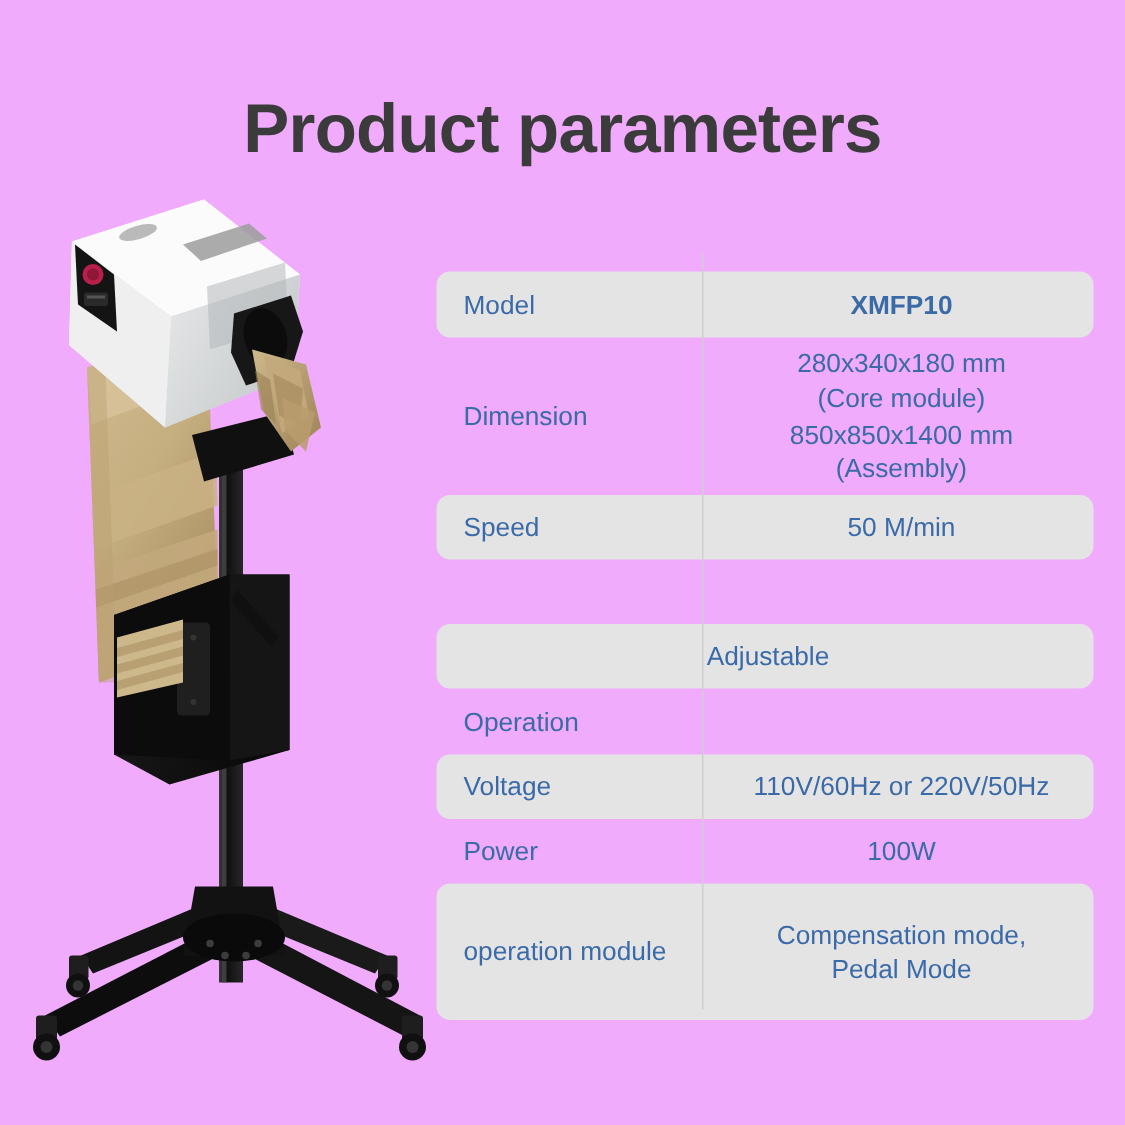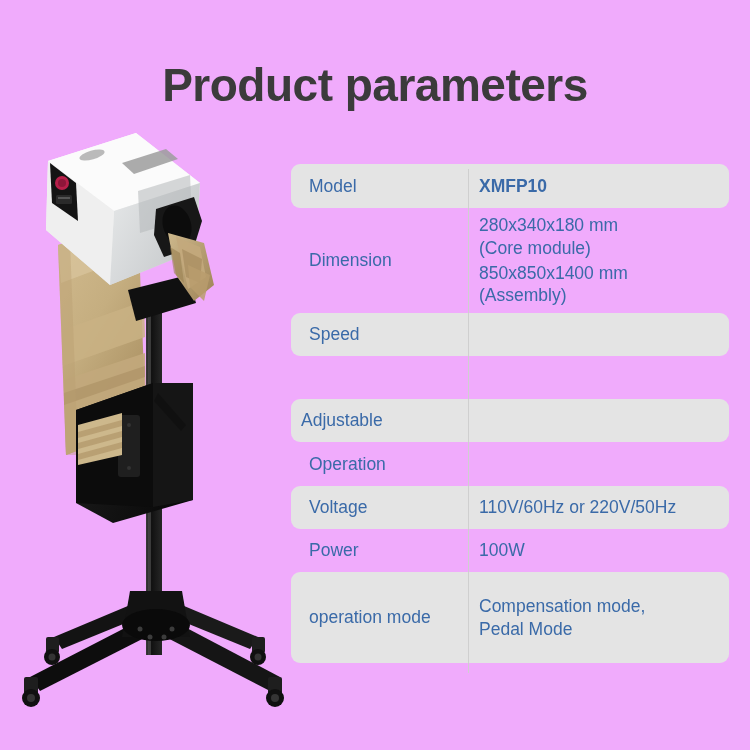--- a/index.html
+++ b/index.html
@@ -43,21 +43,21 @@
     top: 125px;
     width: 272px;
     height: 585px;
   }
   .photo svg { display: block; }
 
   
   .spec-table {
     position: absolute;
     left: 291px;
-    top: 164px;
+    top: 181px;
     width: 438px;
   }
   .spec-row {
     position: relative;
     display: flex;
     align-items: stretch;
     box-sizing: border-box;
     border-radius: 9px;
   }
   .spec-row.striped { background: #e4e4e4; }
@@ -78,20 +78,21 @@
     flex: 1 1 auto;
     box-sizing: border-box;
     padding-left: 10px;
     padding-right: 6px;
     display: flex;
     flex-direction: column;
     justify-content: center;
     font-size: 17.5px;
     color: #3a6aa8;
     line-height: 1.3;
+    text-align: center;
   }
   .spec-value.bold { font-weight: bold; }
   .spec-value .vline { white-space: nowrap; }
   .spec-value .blk { margin-bottom: 2px; }
   .spec-value .blk:last-child { margin-bottom: 0; }
 
   
   .col-divider {
     position: absolute;
     left: 468px;
@@ -260,20 +261,23 @@
         <div class="spec-label">Dimension</div>
         <div class="spec-value">
           <div class="vline">280x340x180 mm</div>
           <div class="vline blk">(Core module)</div>
           <div class="vline">850x850x1400 mm</div>
           <div class="vline">(Assembly)</div>
         </div>
       </div>
       <div class="spec-row striped" style="height: 43px;">
         <div class="spec-label">Speed</div>
+        <div class="spec-value">
+          <div class="vline">50 M/min</div>
+        </div>
       </div>
       <div class="spec-row" style="height: 43px;">
       </div>
       <div class="spec-row striped" style="height: 43px;">
         <div class="spec-value">
           <div class="vline">Adjustable</div>
         </div>
       </div>
       <div class="spec-row" style="height: 44px; gap: 12px;">
         <div class="spec-label">Operation</div>
@@ -284,21 +288,21 @@
           <div class="vline">110V/60Hz or 220V/50Hz</div>
         </div>
       </div>
       <div class="spec-row" style="height: 43px;">
         <div class="spec-label">Power</div>
         <div class="spec-value">
           <div class="vline">100W</div>
         </div>
       </div>
       <div class="spec-row striped" style="height: 91px;">
-        <div class="spec-label">operation mode</div>
+        <div class="spec-label">operation module</div>
         <div class="spec-value">
           <div class="vline">Compensation mode,</div>
           <div class="vline">Pedal Mode</div>
         </div>
       </div>
     </div>
   <div class="col-divider"></div>
 
 </div>
 

